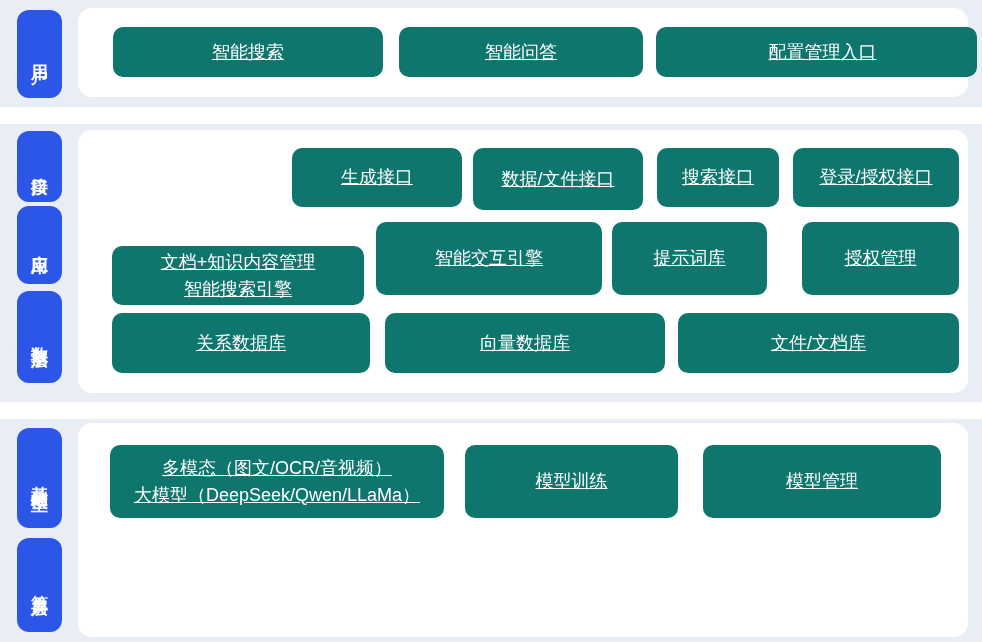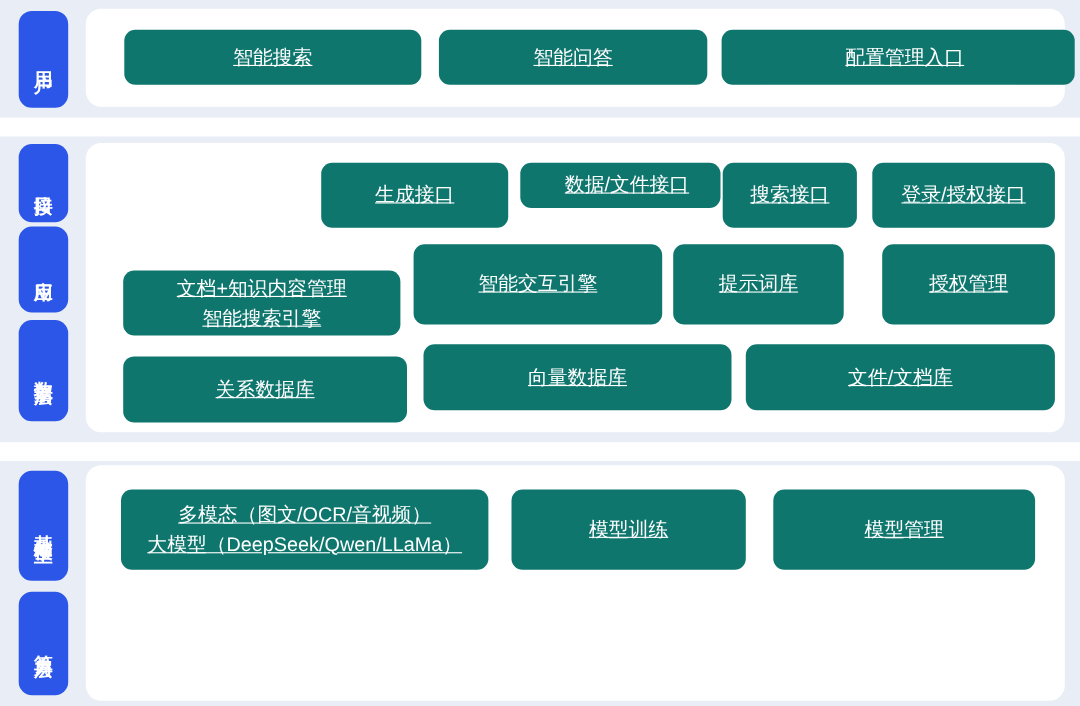--- a/index.html
+++ b/index.html
@@ -41,31 +41,31 @@
   <div class="tab" style="left:17px;top:206px;width:45px;height:78px;">应用</div>
   <div class="tab" style="left:17px;top:291px;width:45px;height:92px;">数据层</div>
   <div class="tab" style="left:17px;top:428px;width:45px;height:100px;">基础模型</div>
   <div class="tab" style="left:17px;top:538px;width:45px;height:94px;">算力层</div>
 
   <div class="btn" style="left:113px;top:27px;width:270px;height:50px;">智能搜索</div>
   <div class="btn" style="left:399px;top:27px;width:244px;height:50px;">智能问答</div>
   <div class="btn" style="left:656px;top:27px;width:309px;height:50px;padding-left:12px;">配置管理入口</div>
 
   <div class="btn" style="left:292px;top:148px;width:170px;height:59px;">生成接口</div>
-  <div class="btn" style="left:473px;top:148px;width:170px;height:41px;padding-left:12px;">数据/文件接口</div>
+  <div class="btn" style="left:473px;top:148px;width:170px;height:62px;">数据/文件接口</div>
   <div class="btn" style="left:657px;top:148px;width:122px;height:59px;">搜索接口</div>
   <div class="btn" style="left:793px;top:148px;width:166px;height:59px;">登录/授权接口</div>
 
   <div class="btn" style="left:112px;top:222px;width:252px;height:59px;margin-top:24px;">文档+知识内容管理
 智能搜索引擎</div>
   <div class="btn" style="left:376px;top:222px;width:226px;height:73px;">智能交互引擎</div>
   <div class="btn" style="left:612px;top:222px;width:155px;height:73px;">提示词库</div>
   <div class="btn" style="left:802px;top:222px;width:157px;height:73px;">授权管理</div>
 
-  <div class="btn" style="left:112px;top:313px;width:258px;height:60px;margin-top:11px;">关系数据库</div>
+  <div class="btn" style="left:112px;top:313px;width:258px;height:60px;">关系数据库</div>
   <div class="btn" style="left:385px;top:313px;width:280px;height:60px;">向量数据库</div>
   <div class="btn" style="left:678px;top:313px;width:281px;height:60px;">文件/文档库</div>
 
   <div class="btn" style="left:110px;top:445px;width:334px;height:73px;">多模态（图文/OCR/音视频）
 大模型（DeepSeek/Qwen/LLaMa）</div>
   <div class="btn" style="left:465px;top:445px;width:213px;height:73px;">模型训练</div>
   <div class="btn" style="left:703px;top:445px;width:238px;height:73px;">模型管理</div>
 
 
 </div>

